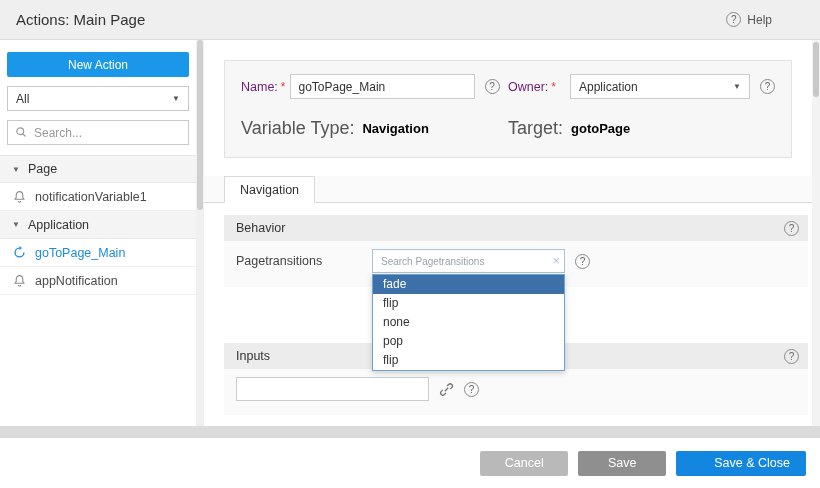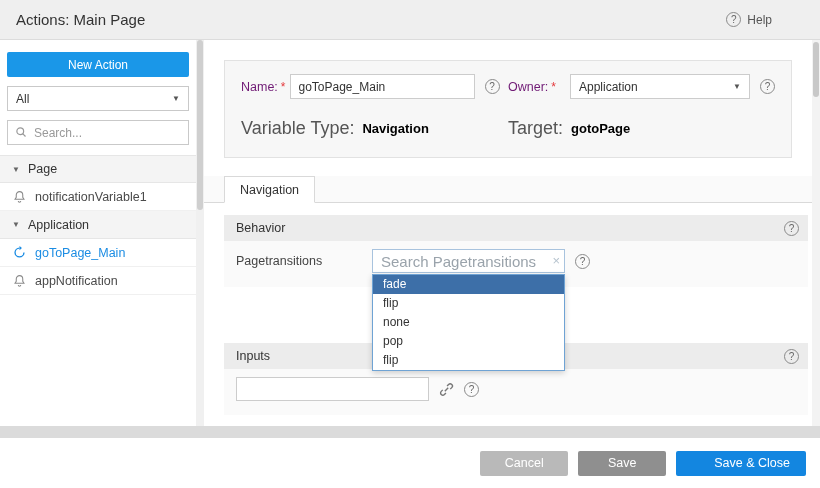--- a/index.html
+++ b/index.html
@@ -69,21 +69,21 @@
     font-size:12.5px; color:#333; cursor:pointer; z-index:2; }
 
   .section { position:absolute; left:20px; right:4px; }
   .section-behavior { top:175px; }
   .section-inputs { top:259px;margin-top:44px; }
   .sec-header { height:26px; background:#ececec; display:flex; align-items:center; justify-content:space-between;
     padding:0 9px 0 12px; font-size:12.5px; color:#333; }
   .sec-body { background:#fafafa; padding:8px 12px 14px 12px; display:flex; align-items:center; }
   .field-lbl { flex:0 0 136px; font-size:12.5px; color:#444; }
   .combo-wrap { position:relative; width:193px; }
-  .combo-input { width:193px; height:24px; border:1px solid #a8c3de; background:#fff; font-size:15px;
+  .combo-input { width:193px; height:24px; border:1px solid #a8c3de; background:#fff; font-size:10px;
     font-family:inherit; color:#333; padding:0 20px 0 8px; outline:none; }
   .combo-input::placeholder { color:#9aa3ab; }
   .clear-x { position:absolute; right:5px; top:3px; color:#b6c3ce; font-size:13px; cursor:pointer; line-height:17px; }
   .dropdown { position:absolute; top:25px; left:0; width:193px; background:#fff; border:1px solid #6fa3d4;
     z-index:50; box-shadow:0 2px 6px rgba(0,0,0,0.18); }
   .opt { height:19px; line-height:19px; padding:0 10px; font-size:12px; color:#333; cursor:pointer; }
   .opt.selected { background:#3d6fa8; color:#fff; }
   .page-name-input { width:193px; height:24px; }
   .icon-btn { display:inline-flex; cursor:pointer; }
 

